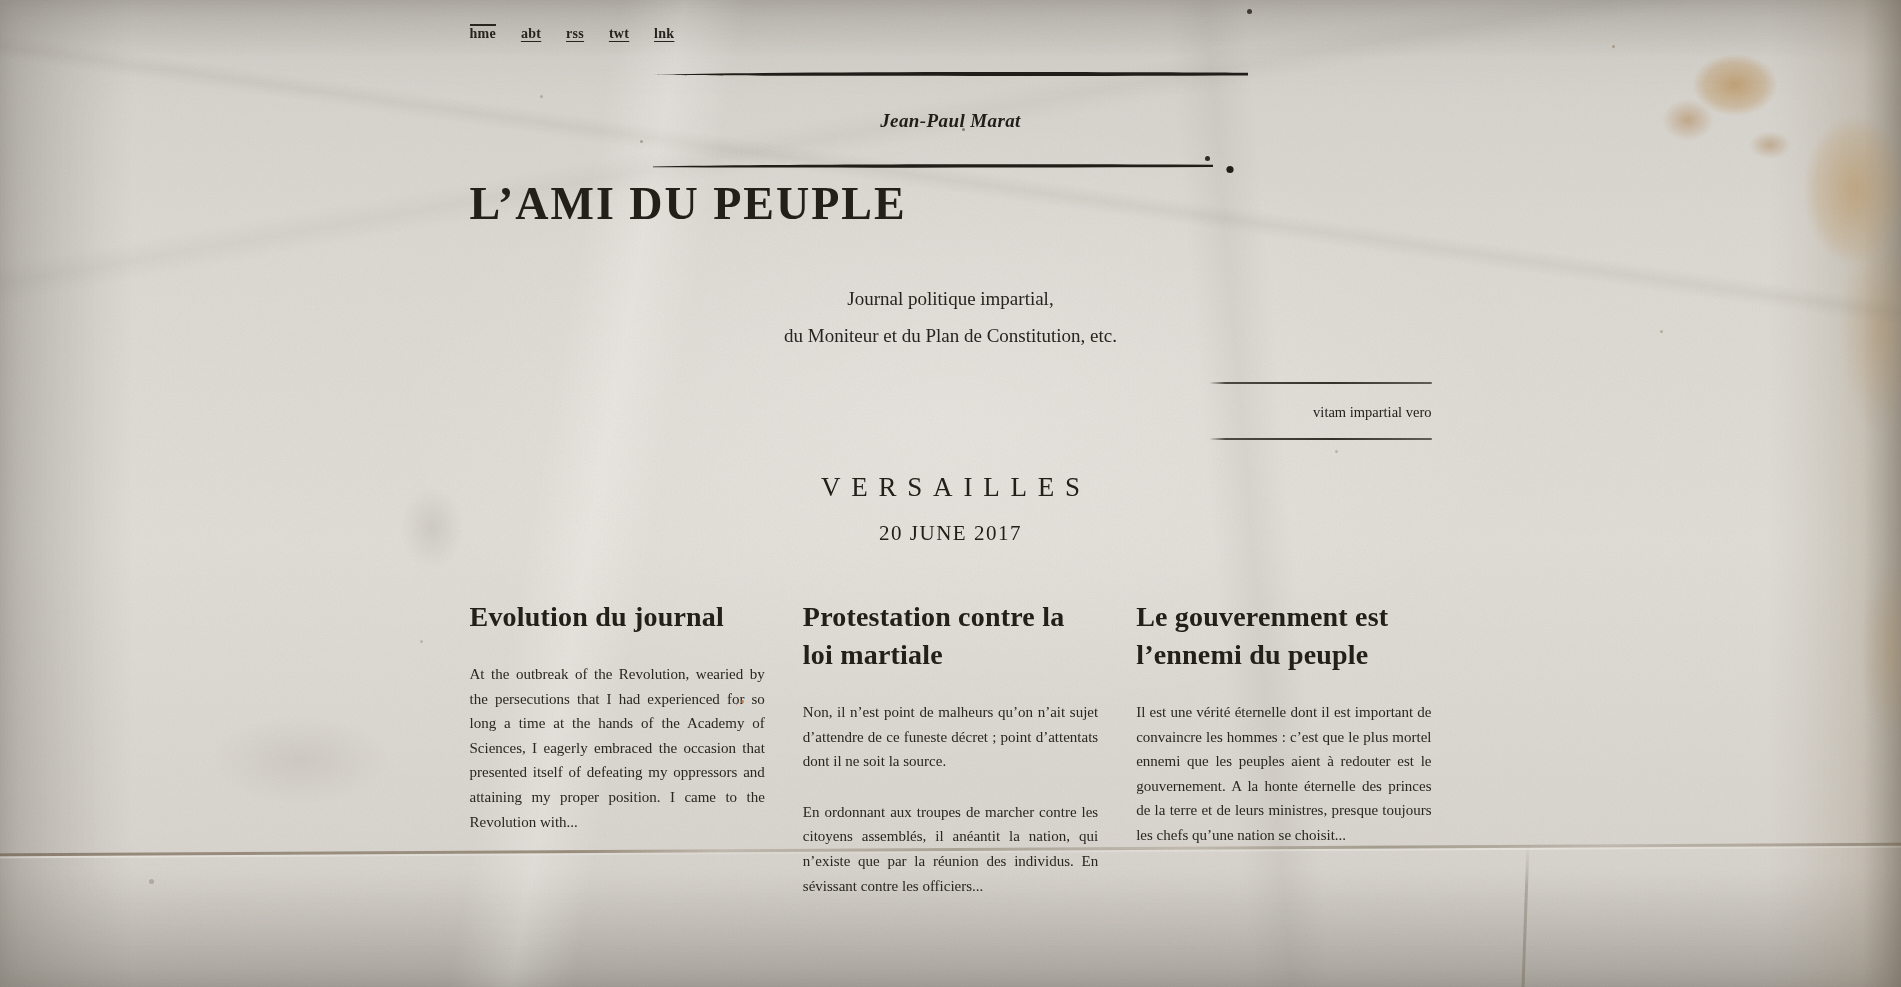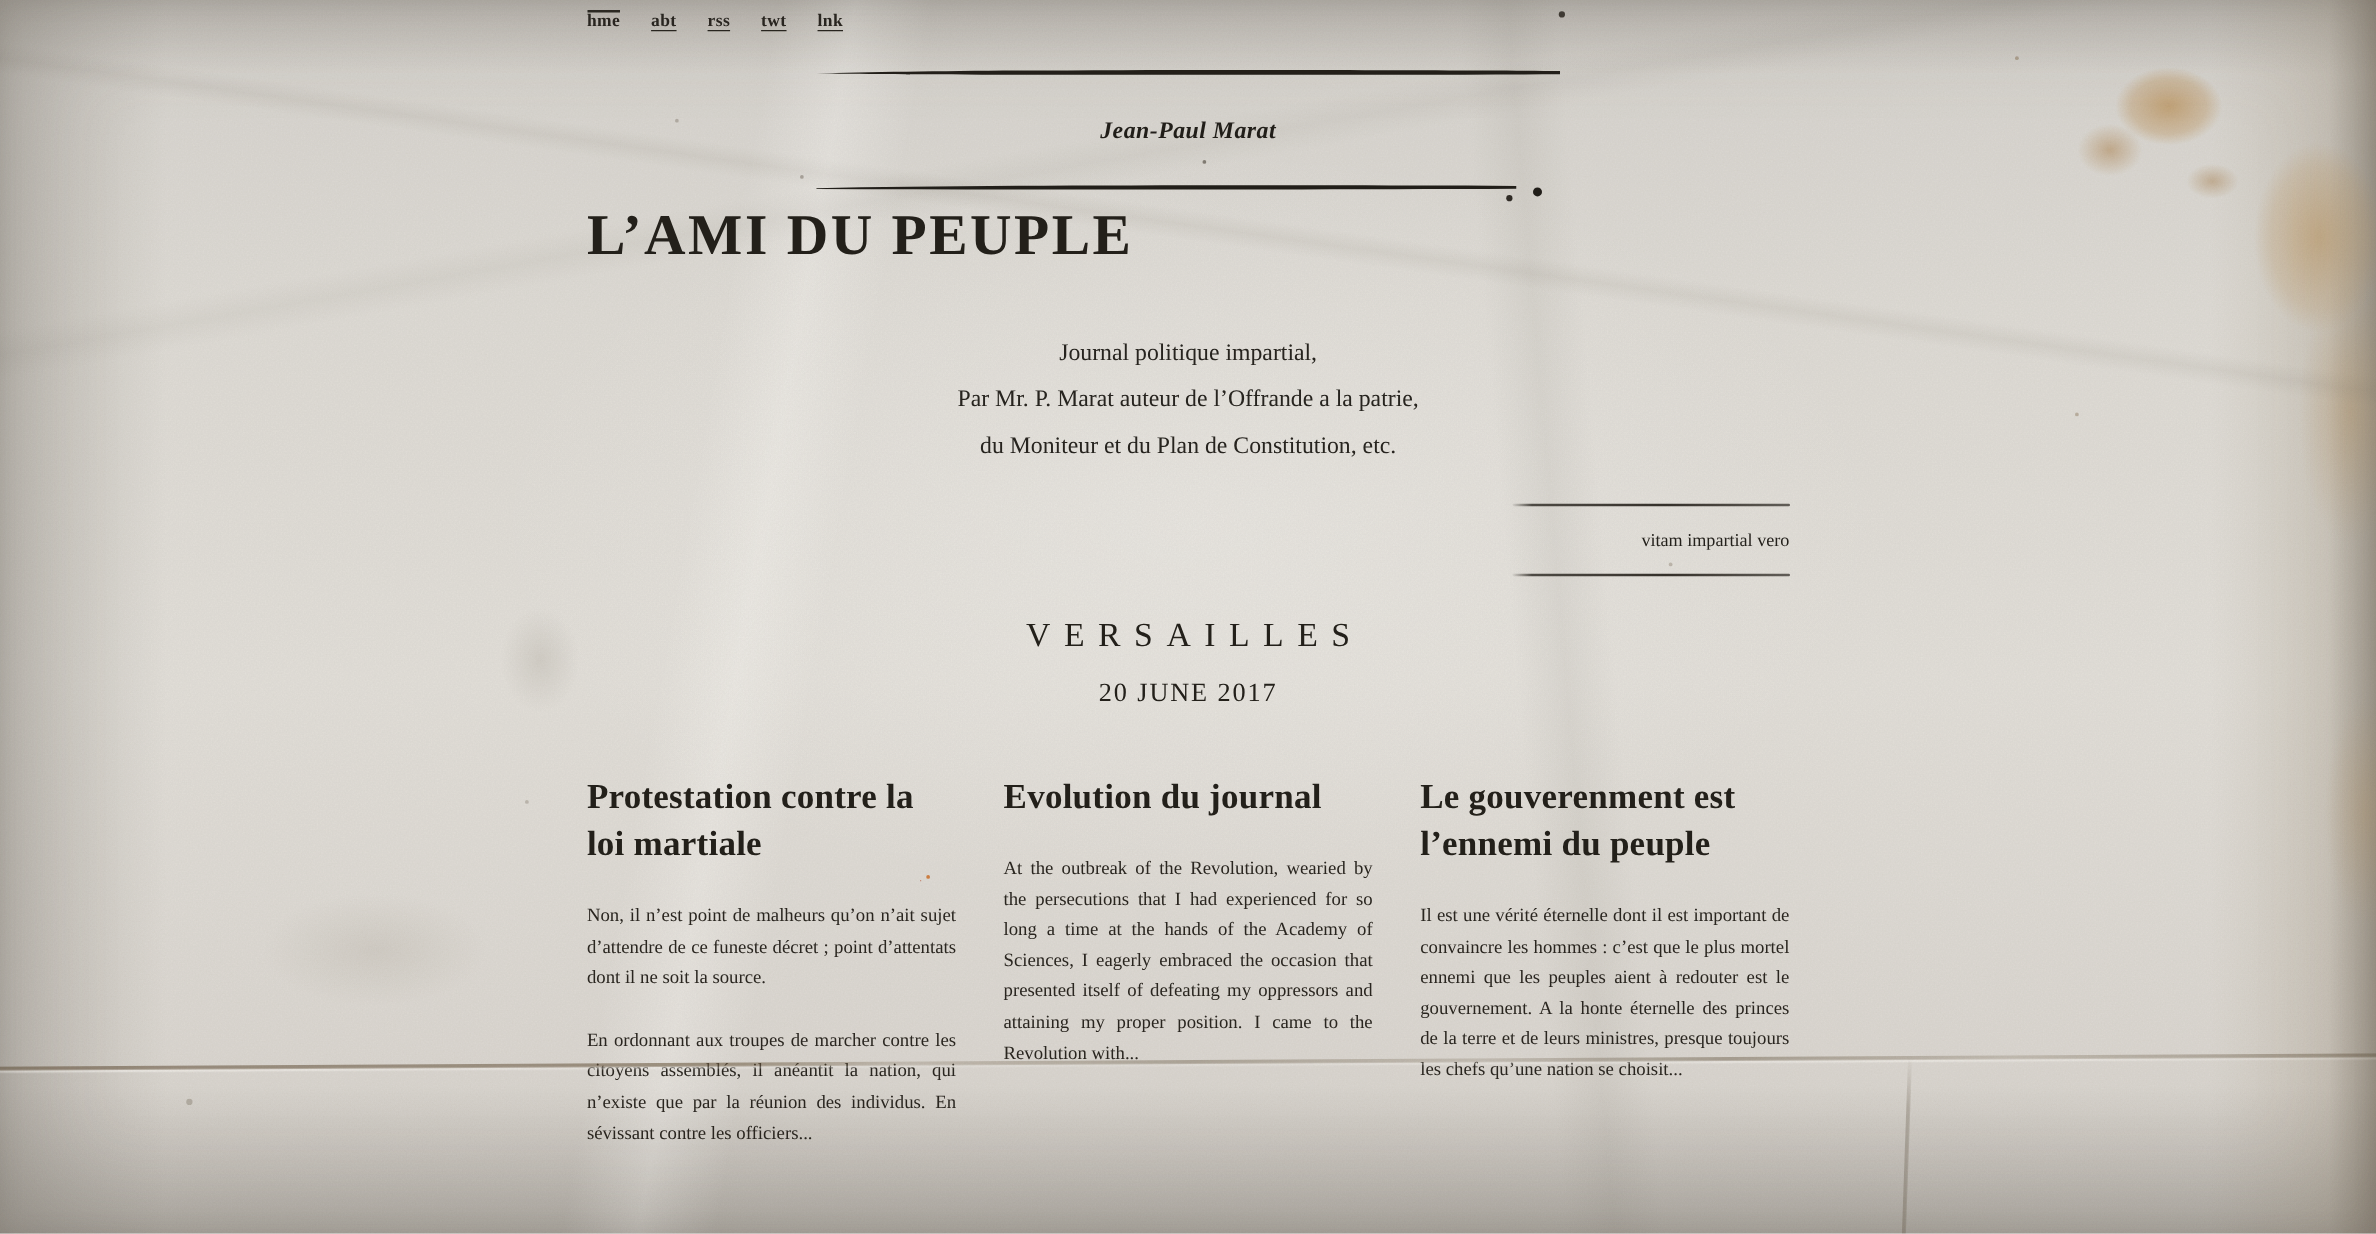--- a/index.html
+++ b/index.html
@@ -73,21 +73,21 @@
       420px 640px 0 0  rgba(110,98,84,0.30),
       1612px 45px 0 0  rgba(130,105,70,0.45),
       1660px 330px 0 0 rgba(130,108,78,0.40),
       150px 880px 0 1px rgba(100,88,70,0.30);
   }
   .grain { position: absolute; inset: 0; z-index: 4; pointer-events: none; mix-blend-mode: multiply; opacity: 0.55; }
   .vignette { position: absolute; inset: 0; z-index: 3; pointer-events: none;
     box-shadow: inset 0 0 90px rgba(105,100,90,0.30), inset 0 0 18px rgba(105,100,90,0.18); }
 
   
-  .content { position: relative; z-index: 1; width: 962px; margin: 0 auto; padding-top: 8px; }
+  .content { position: relative; z-index: 1; width: 962px; margin: 0 auto; padding-top: 24px; }
 
   nav.top-nav { font-size: 14px; font-weight: 700; letter-spacing: 0.3px; line-height: 20px; }
   nav.top-nav a { color: #23201b; text-decoration: underline; text-underline-offset: 3px;
     text-decoration-thickness: 1px; margin-right: 21px; cursor: pointer; }
   nav.top-nav a.current { text-decoration: none; border-top: 2px solid #23201b; padding-top: 0px; }
 
   .rule-wrap { text-align: center; }
   .rule-wrap svg { display: block; margin: 0 auto; }
   .rule1 { margin-top: 26px; }
   .rule2 { margin-top: 28px; }
@@ -146,45 +146,44 @@
         <svg width="595" height="12" viewBox="0 0 595 12" aria-hidden="true">
           <path class="ink" d="M0,4.6 C120,2.2 300,1.8 520,2.4 L560,2.8 L560,5.0 C380,5.8 180,5.8 0,5.2 Z"></path>
           <circle class="ink" cx="577" cy="7.5" r="3.6"></circle>
         </svg>
       </div>
 
       <h1 class="paper-title">L’AMI DU PEUPLE</h1>
 
       <div class="subtitle">
         <div>Journal politique impartial,</div>
-        <div>Par Mr. P. Marat auteur de l’Offrande a la patrie,</div>
         <div>du Moniteur et du Plan de Constitution, etc.</div>
       </div>
 
       <div class="motto-block">
         <div class="motto-rule"></div>
         <div class="motto-text">vitam impartial vero</div>
         <div class="motto-rule"></div>
       </div>
 
       <div class="place">VERSAILLES</div>
       <div class="issue-date">20 JUNE 2017</div>
     </header>
 
     <main class="columns">
 
       <article>
+        <h2>Evolution du journal</h2>
+        <p>At the outbreak of the Revolution, wearied by the persecutions that I had experienced for so long a time at the hands of the Academy of Sciences, I eagerly embraced the occasion that presented itself of defeating my oppressors and attaining my proper position. I came to the Revolution with...</p>
+      </article>
+
+      <article>
         <h2>Protestation contre la loi martiale</h2>
         <p>Non, il n’est point de malheurs qu’on n’ait sujet d’attendre de ce funeste décret ; point d’attentats dont il ne soit la source.</p>
         <p>En ordonnant aux troupes de marcher contre les citoyens assemblés, il anéantit la nation, qui n’existe que par la réunion des individus. En sévissant contre les officiers...</p>
-      </article>
-
-      <article>
-        <h2>Evolution du journal</h2>
-        <p>At the outbreak of the Revolution, wearied by the persecutions that I had experienced for so long a time at the hands of the Academy of Sciences, I eagerly embraced the occasion that presented itself of defeating my oppressors and attaining my proper position. I came to the Revolution with...</p>
       </article>
 
       <article>
         <h2>Le gouverenment est l’ennemi du peuple</h2>
         <p>Il est une vérité éternelle dont il est important de convaincre les hommes : c’est que le plus mortel ennemi que les peuples aient à redouter est le gouvernement. A la honte éternelle des princes de la terre et de leurs ministres, presque toujours les chefs qu’une nation se choisit...</p>
       </article>
 
     </main>
   </div>
 

